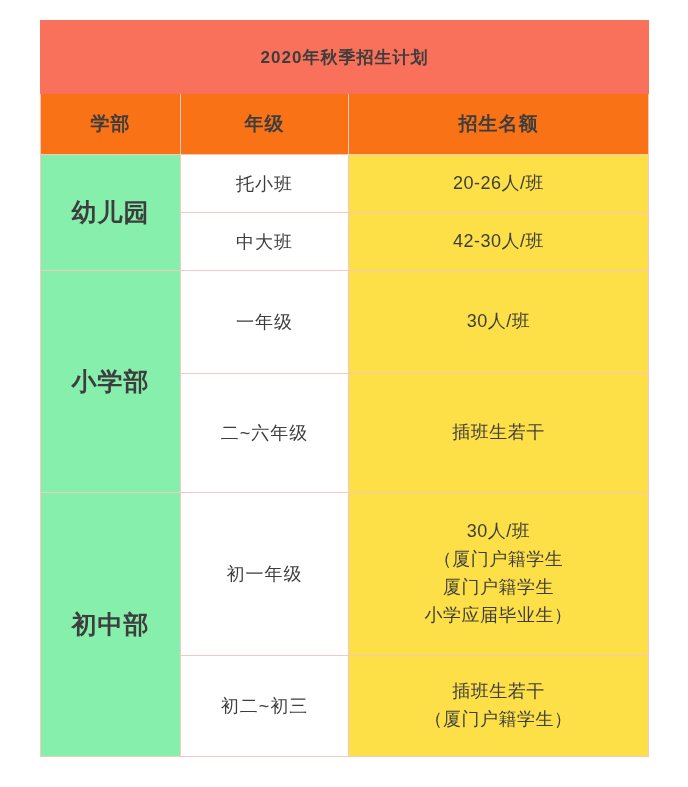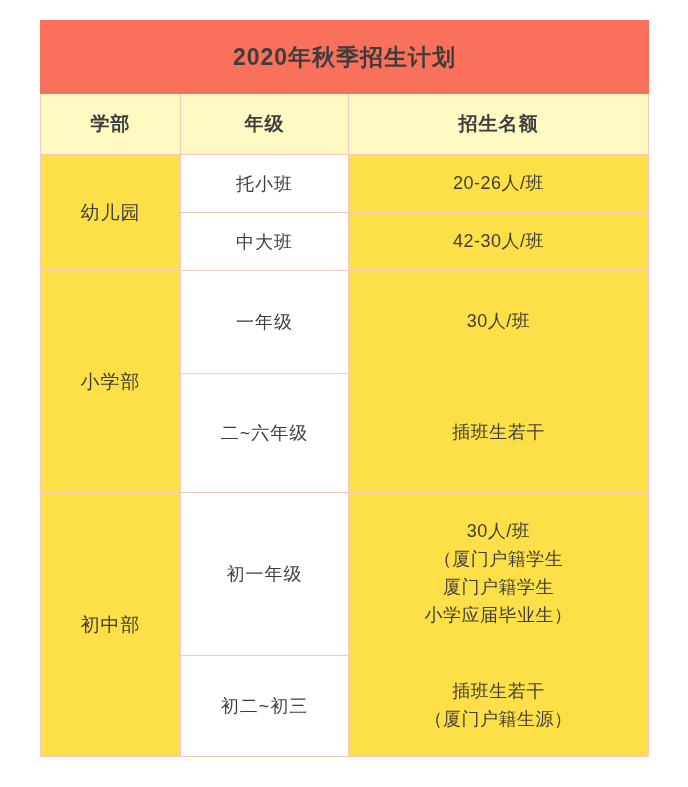--- a/index.html
+++ b/index.html
@@ -28,40 +28,40 @@
   table.plan td, table.plan th {
     border: 1px solid #f3c9c0;
     padding: 0;
     text-align: center;
     vertical-align: middle;
     color: #3d3d3d;
   }
   .title-cell {
     background: #f9705b;
     color: #ffffff;
-    font-size: 23px;
+    font-size: 17px;
     font-weight: bold;
     letter-spacing: 1px;
     height: 72px;
     border: 1px solid #f9705b !important;
   }
   .head-cell {
-    background: #fef9c3;
+    background: #f97316;
     font-size: 19px;
     font-weight: bold;
     color: #3a3a3a;
     height: 60px;
     letter-spacing: 1px;
   }
   .dept-cell {
-    font-size: 19px;
-    font-weight: normal;
+    font-size: 25px;
+    font-weight: bold;
     color: #3a3a3a;
     letter-spacing: 1px;
-    background: #fde047;
+    background: #86efac;
   }
   .grade-cell {
     font-size: 18px;
     color: #3d3d3d;
     background: #ffffff;
     letter-spacing: 1px;
   }
   .quota-cell {
     font-size: 18px;
     color: #3d3d3d;
@@ -137,18 +137,18 @@
           <span class="ln">30人/班</span>
           <span class="ln">（厦门户籍学生</span>
           <span class="ln">厦门户籍学生</span>
           <span class="ln">小学应届毕业生）</span>
         </td>
       </tr>
       <tr>
         <td class="grade-cell r-h100">初二~初三</td>
         <td class="quota-cell r-h100">
           <span class="ln">插班生若干</span>
-          <span class="ln">（厦门户籍生源）</span>
+          <span class="ln">（厦门户籍学生）</span>
         </td>
       </tr>
     </tbody>
   </table>
 </div>
 
 </body></html>

